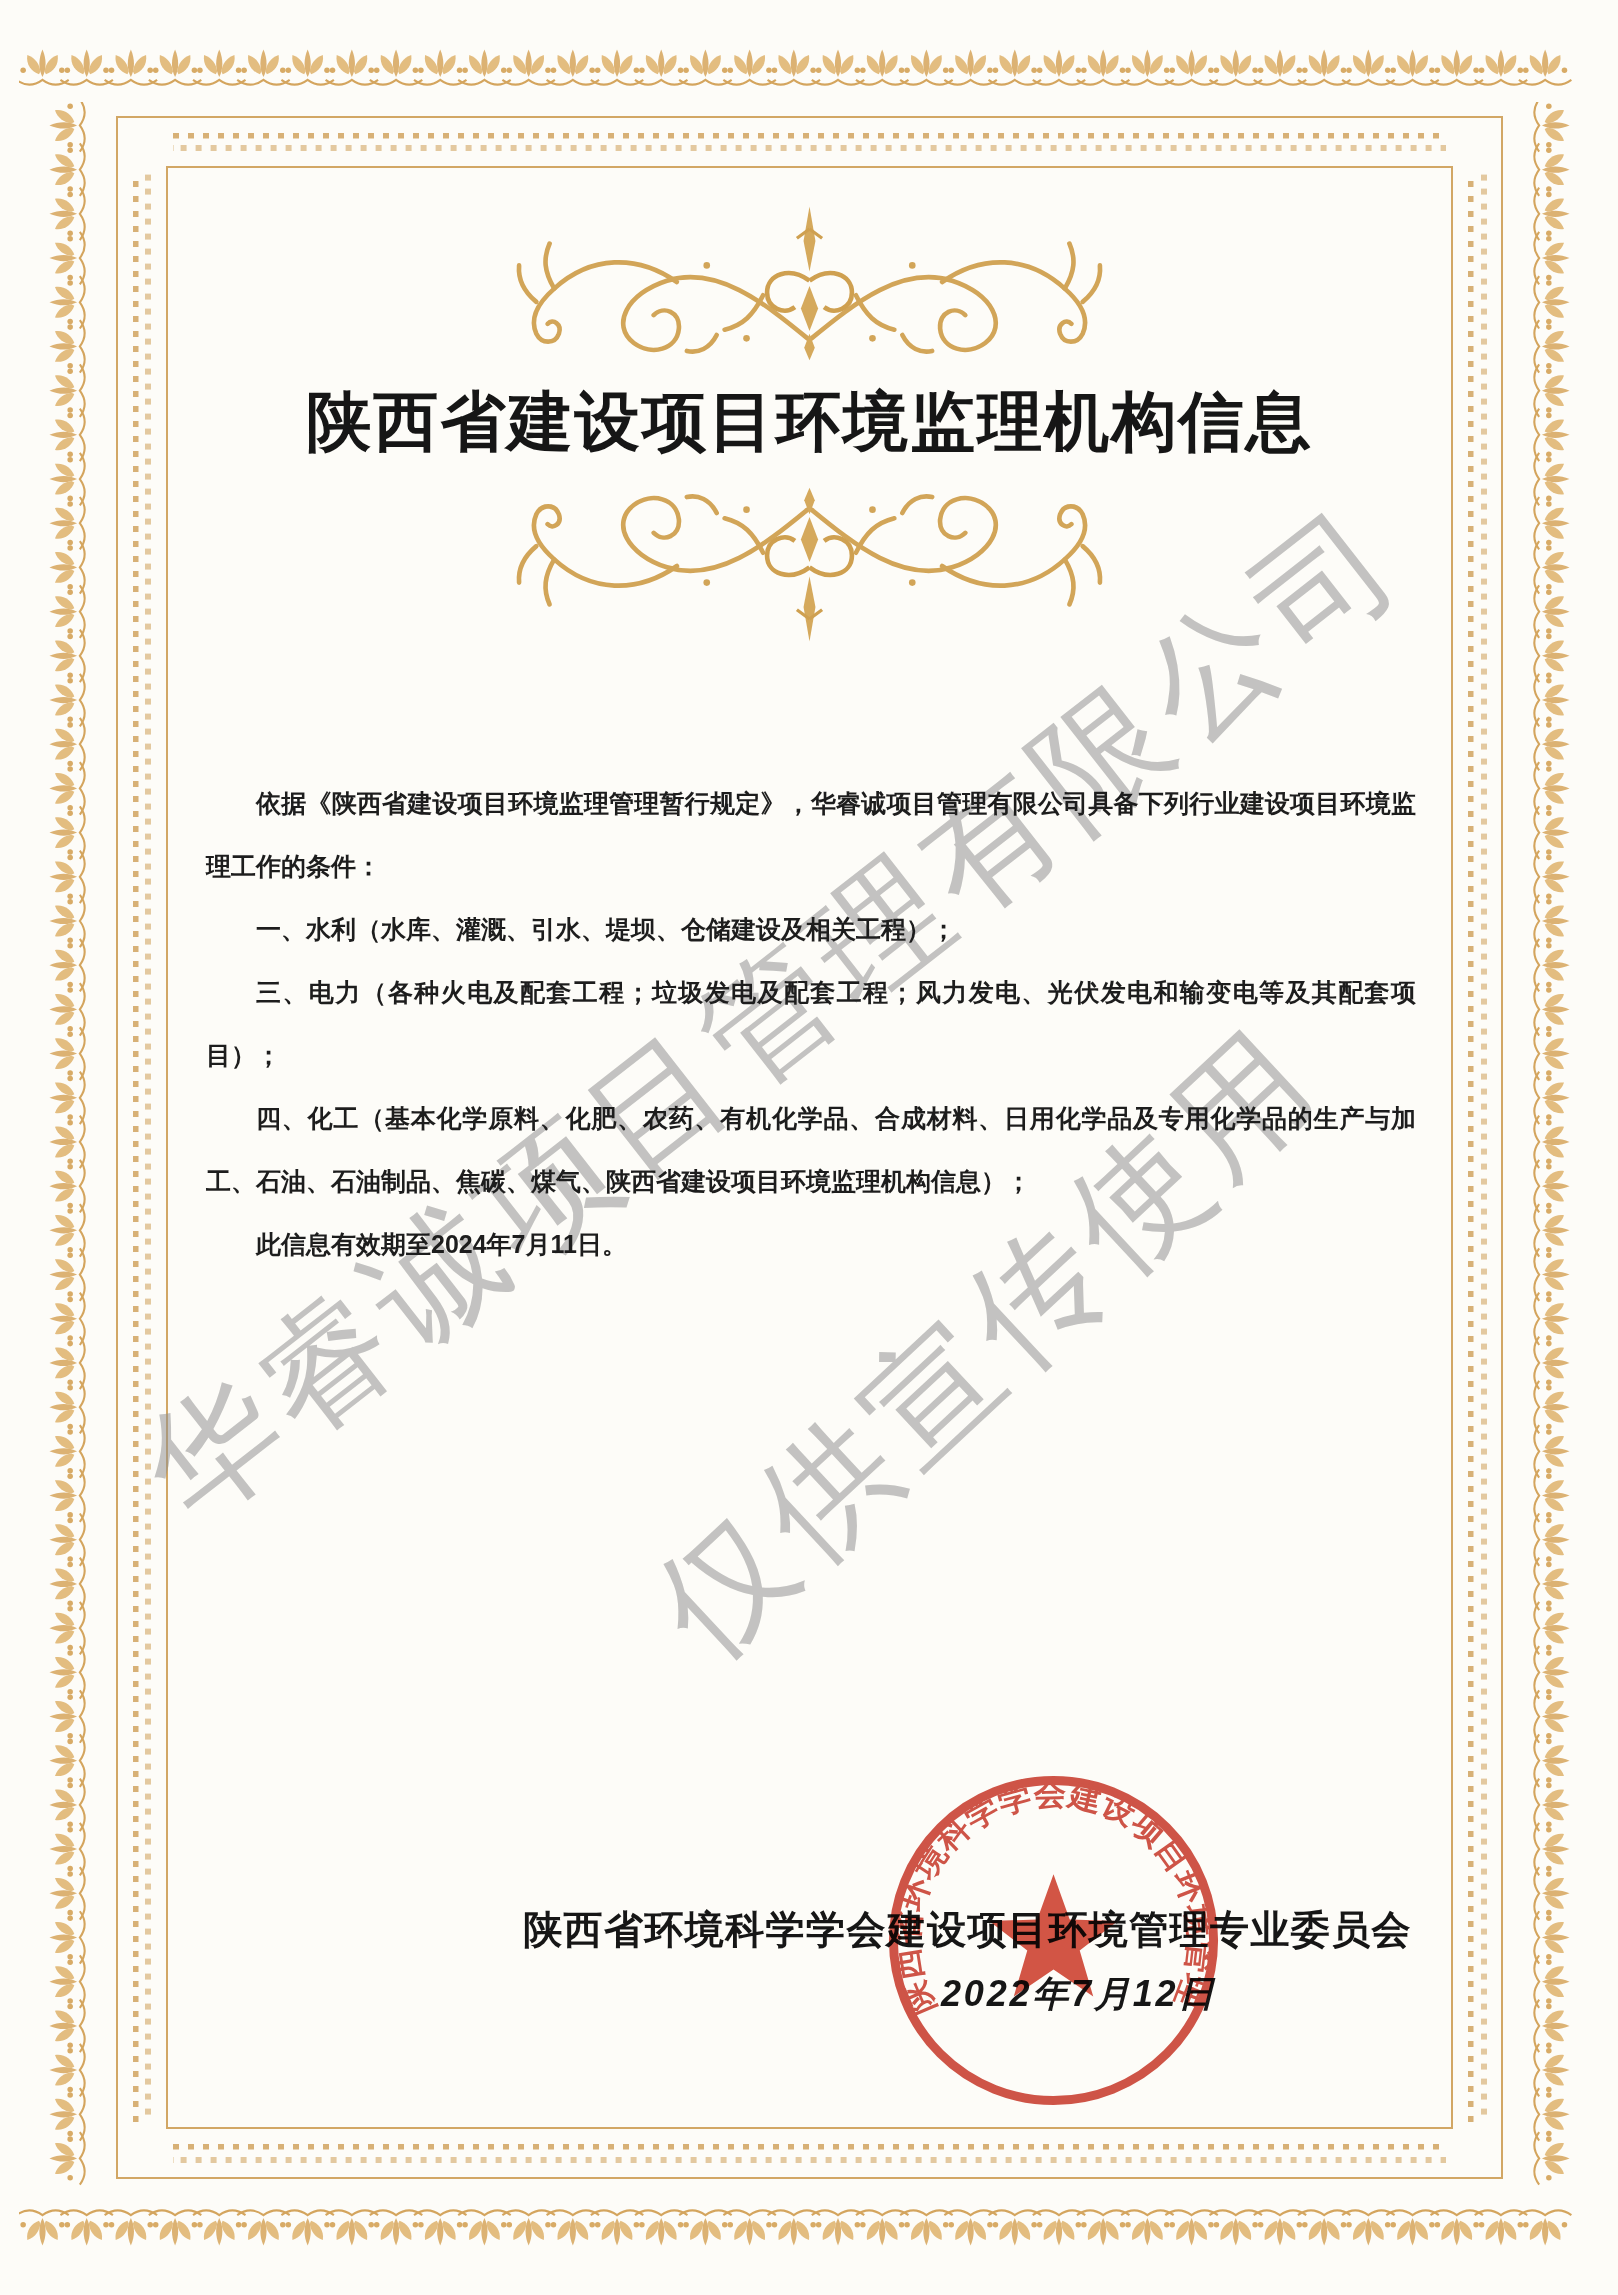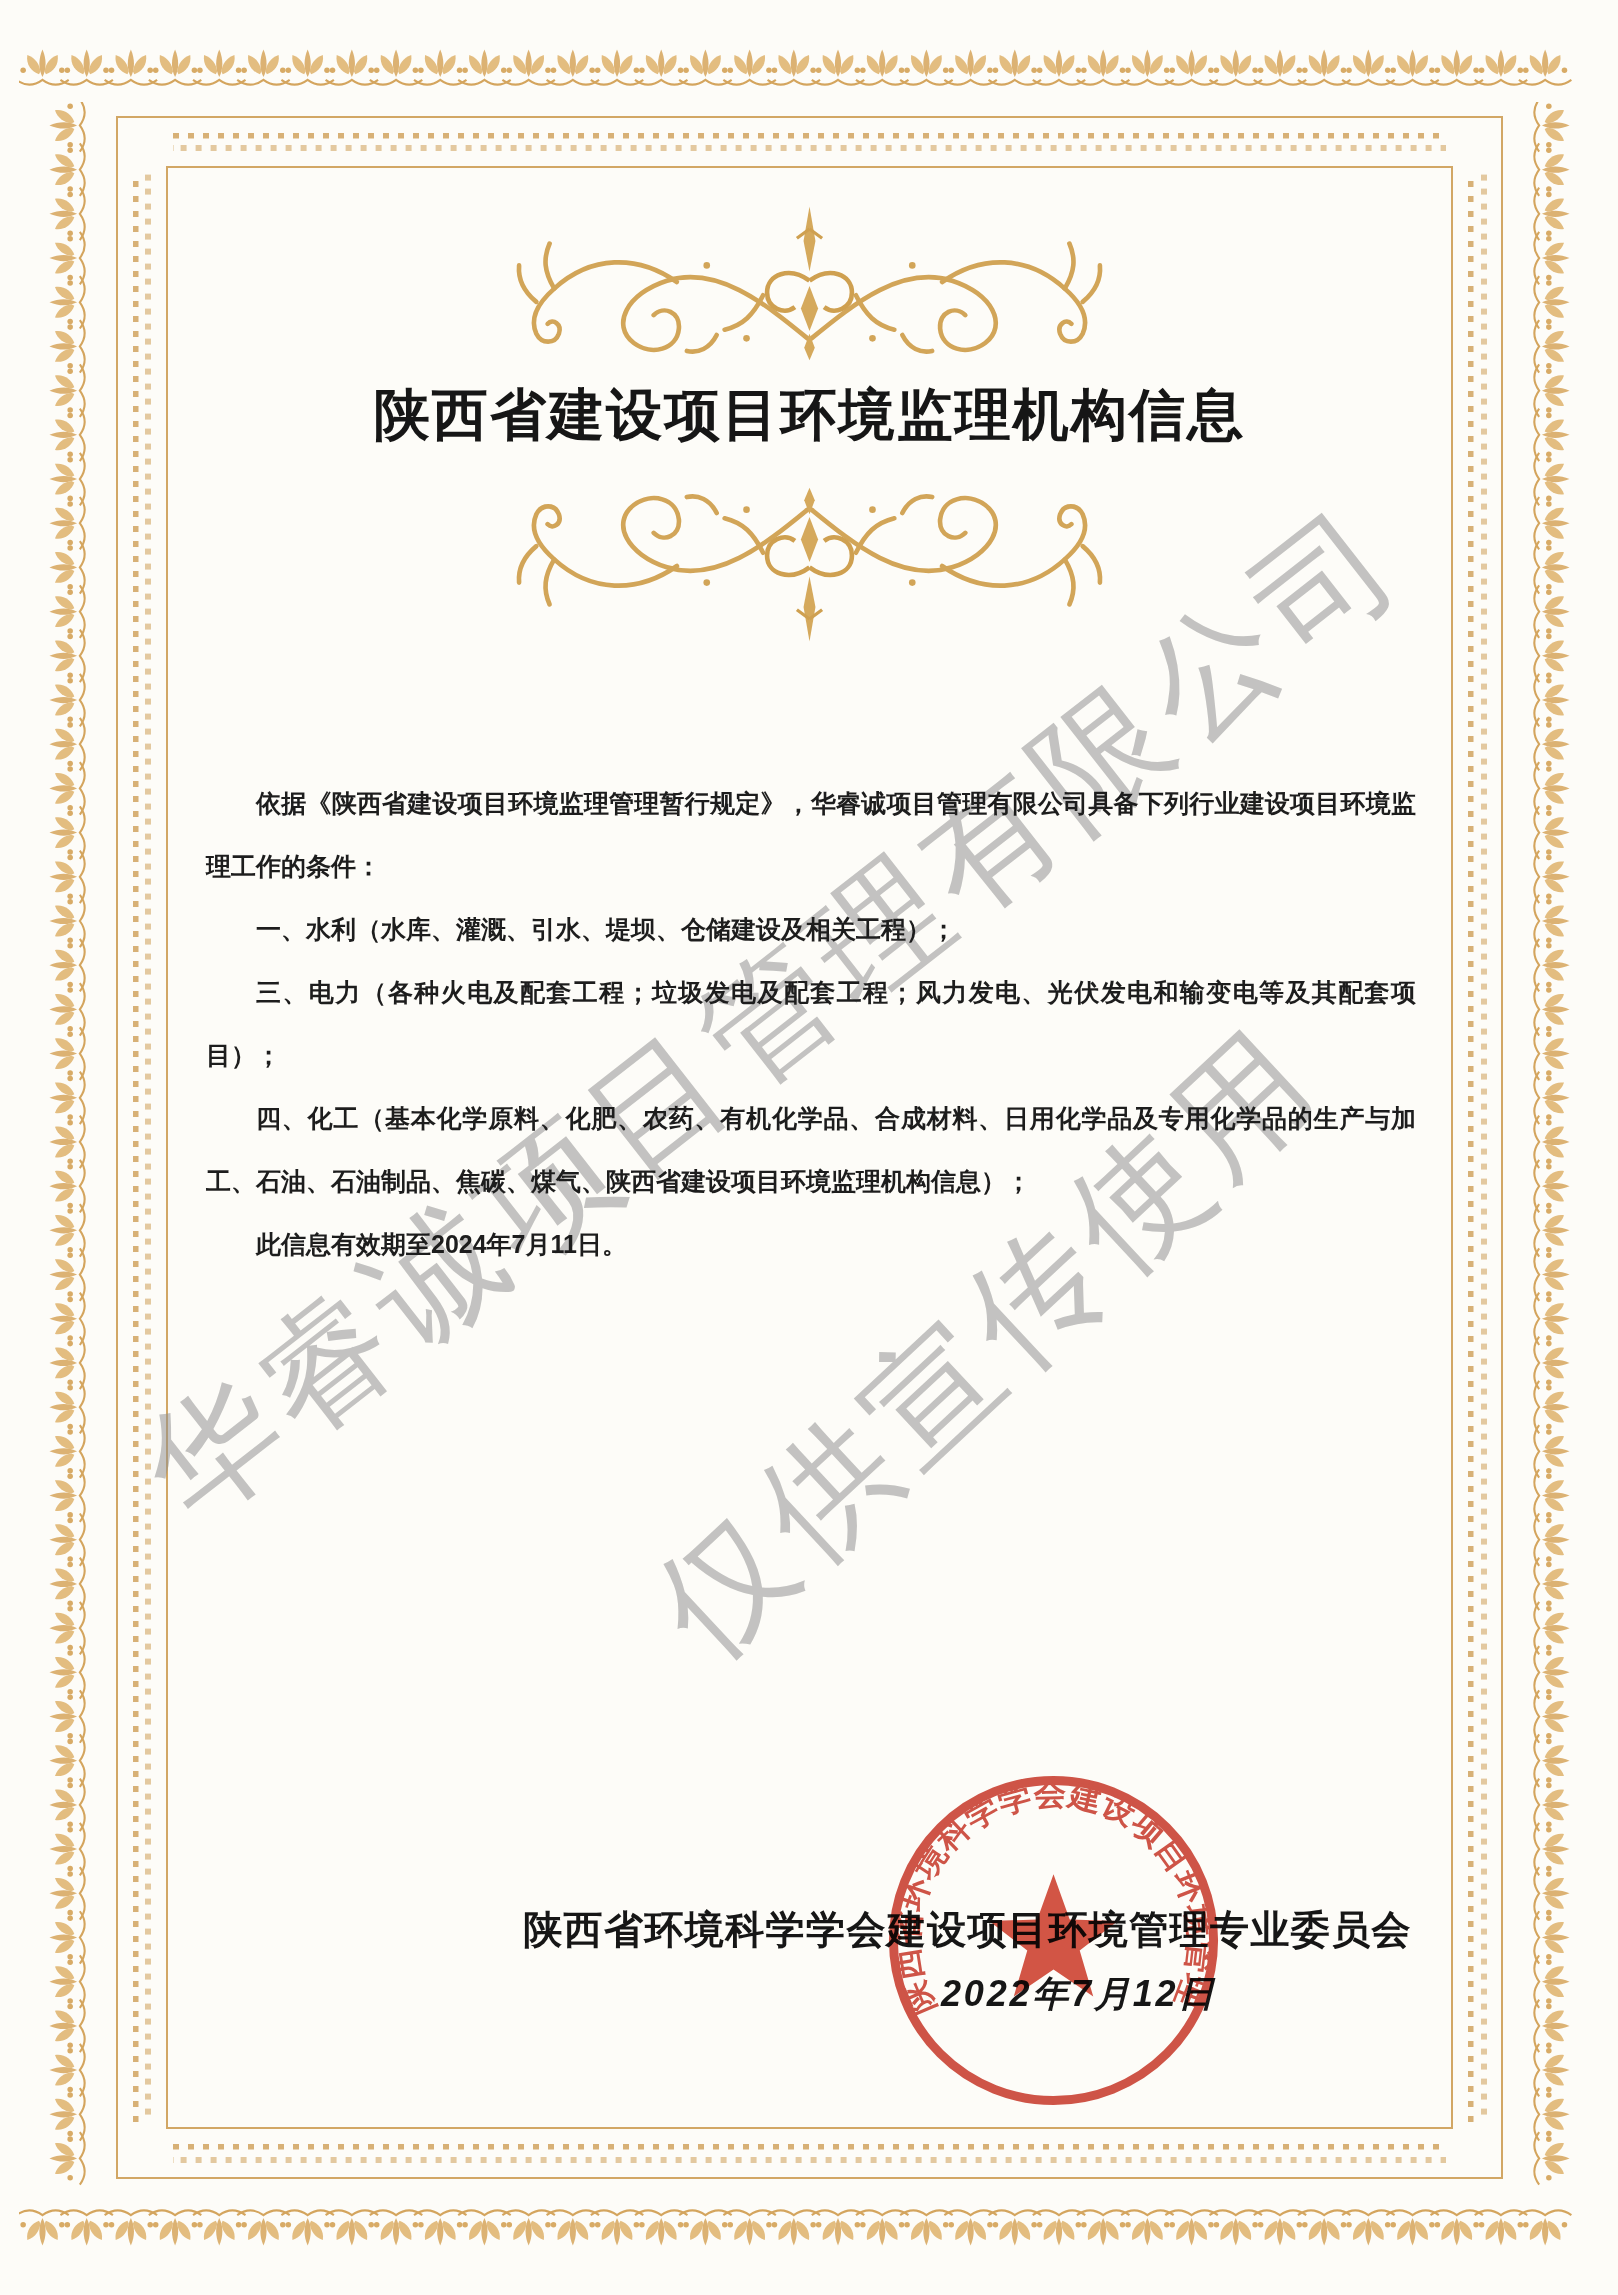--- a/index.html
+++ b/index.html
@@ -61,21 +61,21 @@
     transform:translate(-50%,-50%) rotate(-43deg);
   }
 
   
   .content{position:absolute;inset:0;z-index:3;color:#1b1b1b;}
   .ornament{position:absolute;left:478px;width:663px;height:166px;}
   .orn-top{top:199px;}
   .orn-bottom{top:483px;transform:scaleY(-1);}
   .doc-title{
     position:absolute;top:378px;left:0;width:100%;margin:0;
-    text-align:center;font-size:56px;font-weight:900;
+    text-align:center;font-size:65px;font-weight:900;
     letter-spacing:2.1px;color:#161616;
   }
   .body-text{
     position:absolute;left:206px;right:203px;top:772px;
     font-size:25px;line-height:63px;font-weight:600;
     text-align:justify;color:#1d1d1d;
   }
   .body-text p{margin:0;text-indent:2em;}
   .sig-org{
     position:absolute;right:207px;top:1903px;margin:0;

